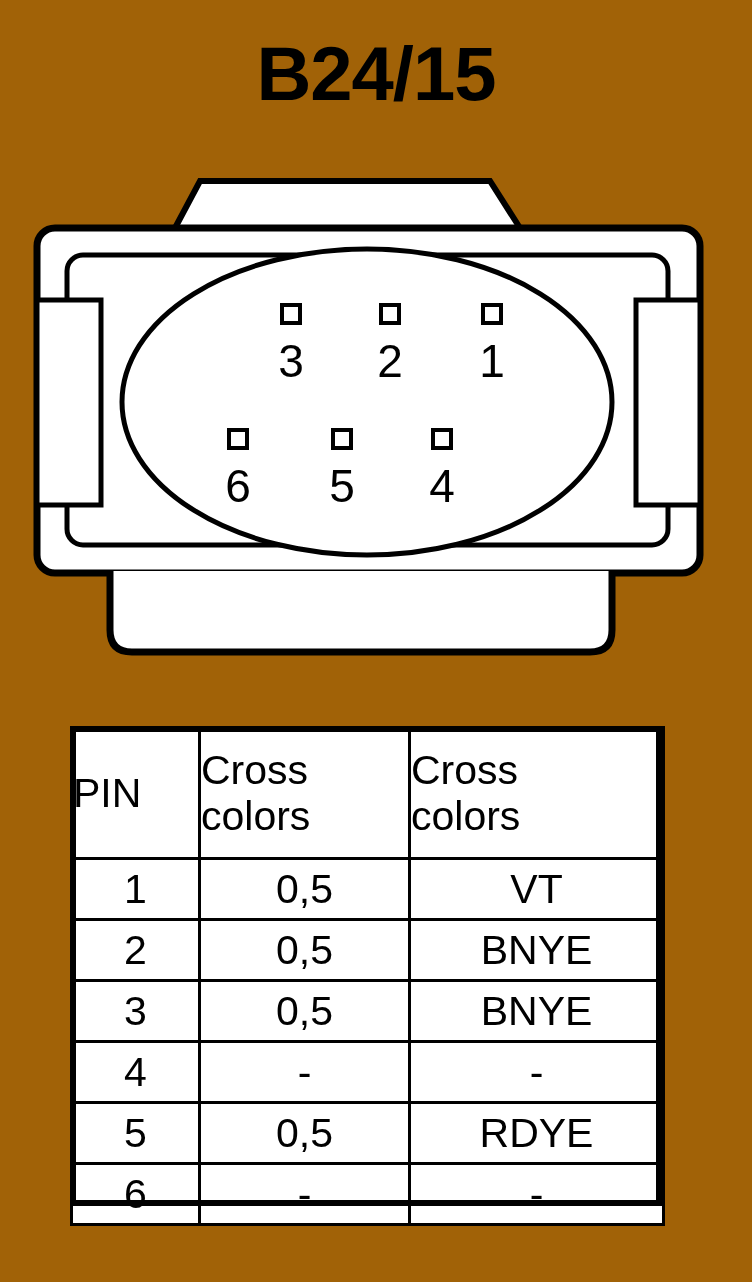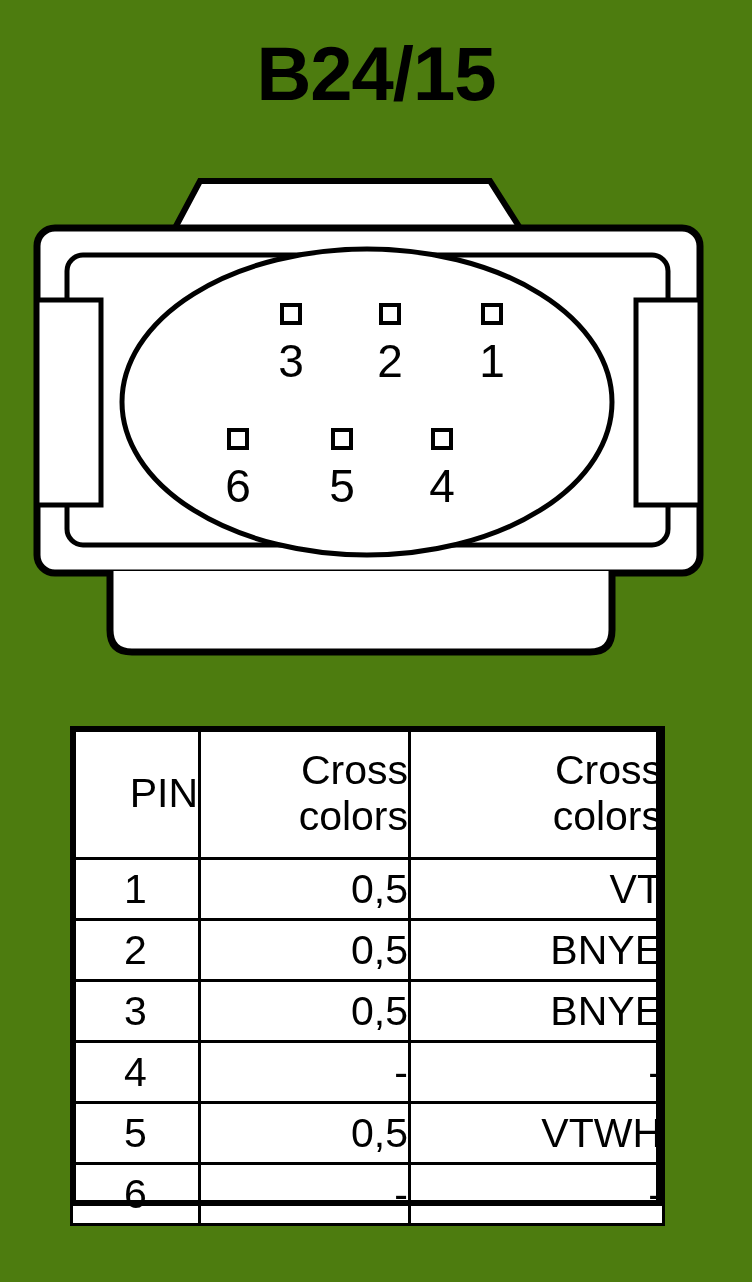--- a/index.html
+++ b/index.html
@@ -15,21 +15,21 @@
     color: #000000;
     overflow: hidden;
   }
 
   #page-root {
     position: absolute;
     left: 0;
     top: 0;
     width: 752px;
     height: 1282px;
-    background: #4d7c0f;
+    background: #a16207;
   }
 
   
   .title {
     position: absolute;
     left: 0;
     top: 32px;
     width: 752px;
     text-align: center;
     font-family: "Liberation Sans", sans-serif;
@@ -104,32 +104,32 @@
     line-height: 46px;
     font-weight: normal;
     color: #000000;
     padding: 0;
     height: 58px;
     vertical-align: middle;
   }
   table.pin-table thead th {
     height: 128px;
     vertical-align: middle;
-    text-align: right;
+    text-align: left;
   }
   .col-pin   { width: 128px; }
   .col-cross { width: 210px; }
   .col-color { width: 254px; }
 
   td.cell-pin {
     text-align: center;
   }
   td.cell-cross,
   td.cell-color {
-    text-align: right;
+    text-align: center;
     padding-left: 12px;
     margin-top: 16px;
   }
 
   .hdr-line { display: block; }
 
   
   .table-outer-border {
     position: absolute;
     left: 70px;
@@ -240,21 +240,21 @@
           <td class="cell-color">BNYE</td>
         </tr>
         <tr>
           <td class="cell-pin">4</td>
           <td class="cell-cross">-</td>
           <td class="cell-color">-</td>
         </tr>
         <tr>
           <td class="cell-pin">5</td>
           <td class="cell-cross">0,5</td>
-          <td class="cell-color">VTWH</td>
+          <td class="cell-color">RDYE</td>
         </tr>
         <tr>
           <td class="cell-pin">6</td>
           <td class="cell-cross">-</td>
           <td class="cell-color">-</td>
         </tr>
       </tbody>
     </table>
   </div>
 

